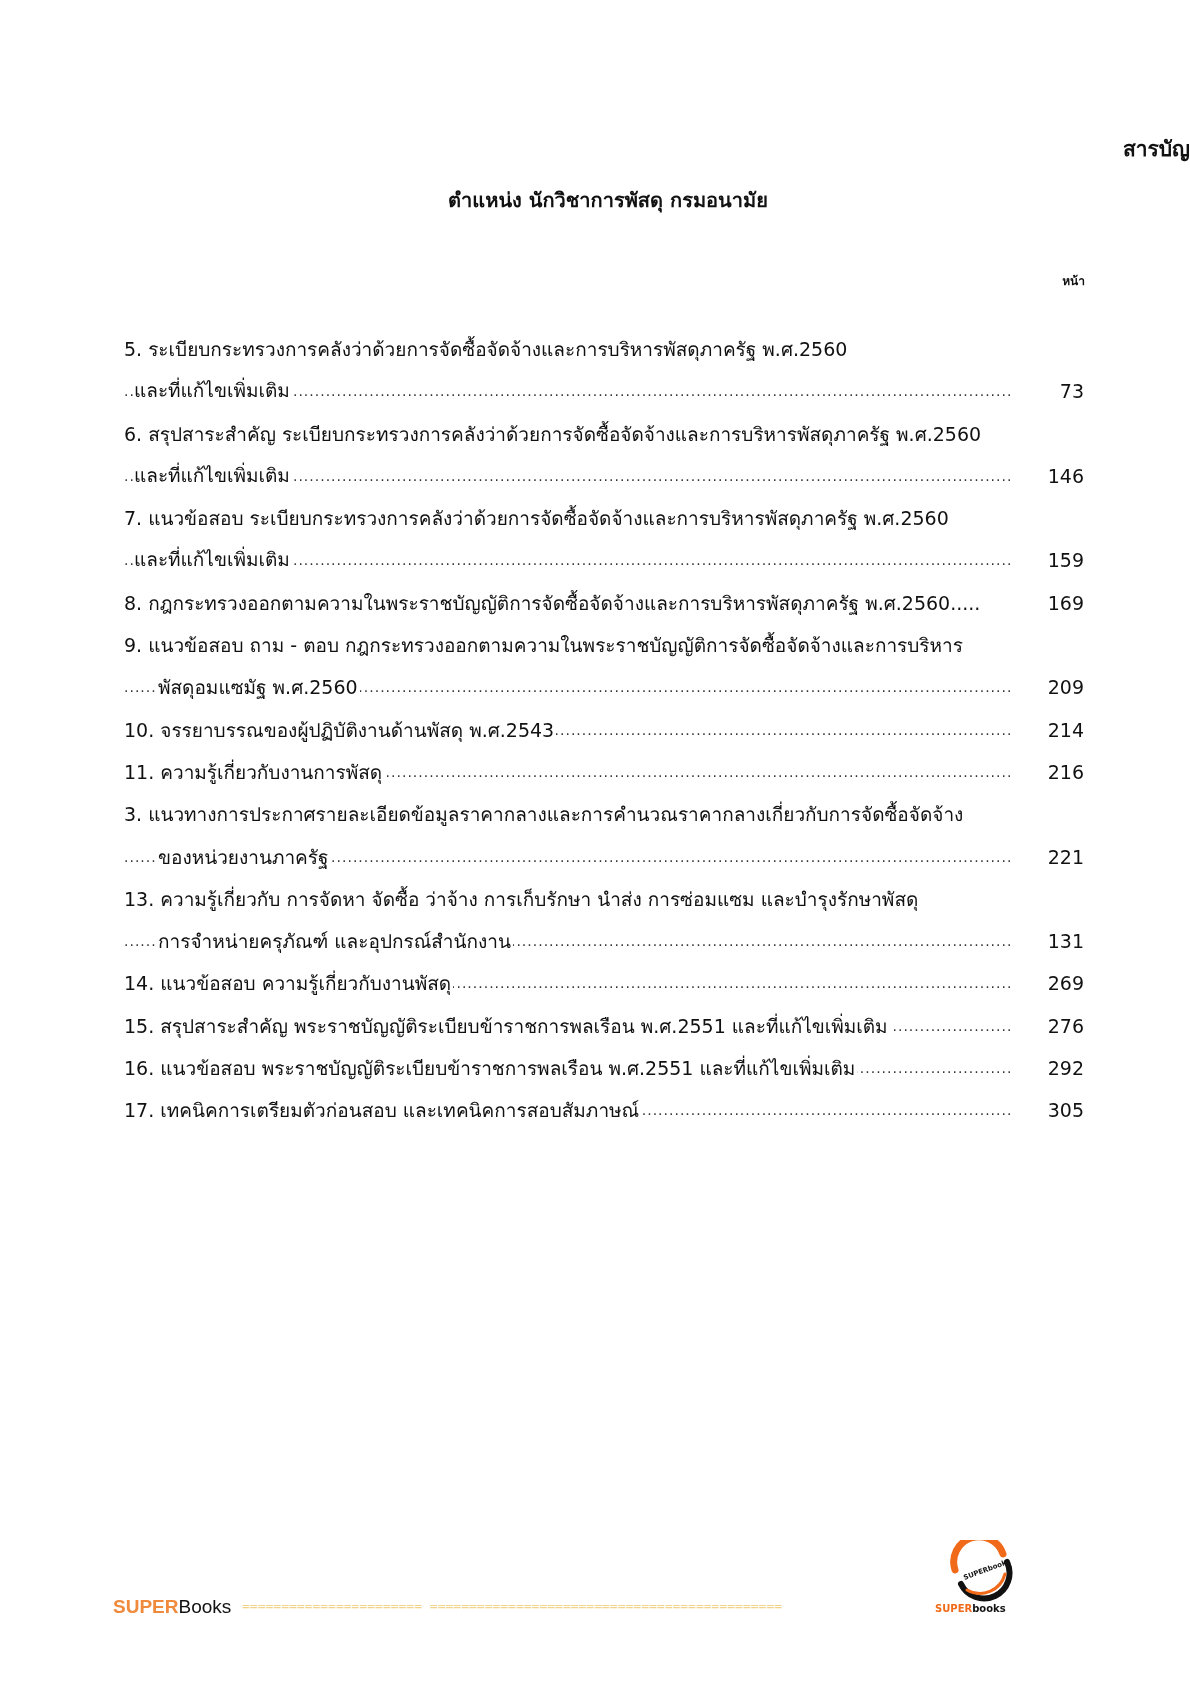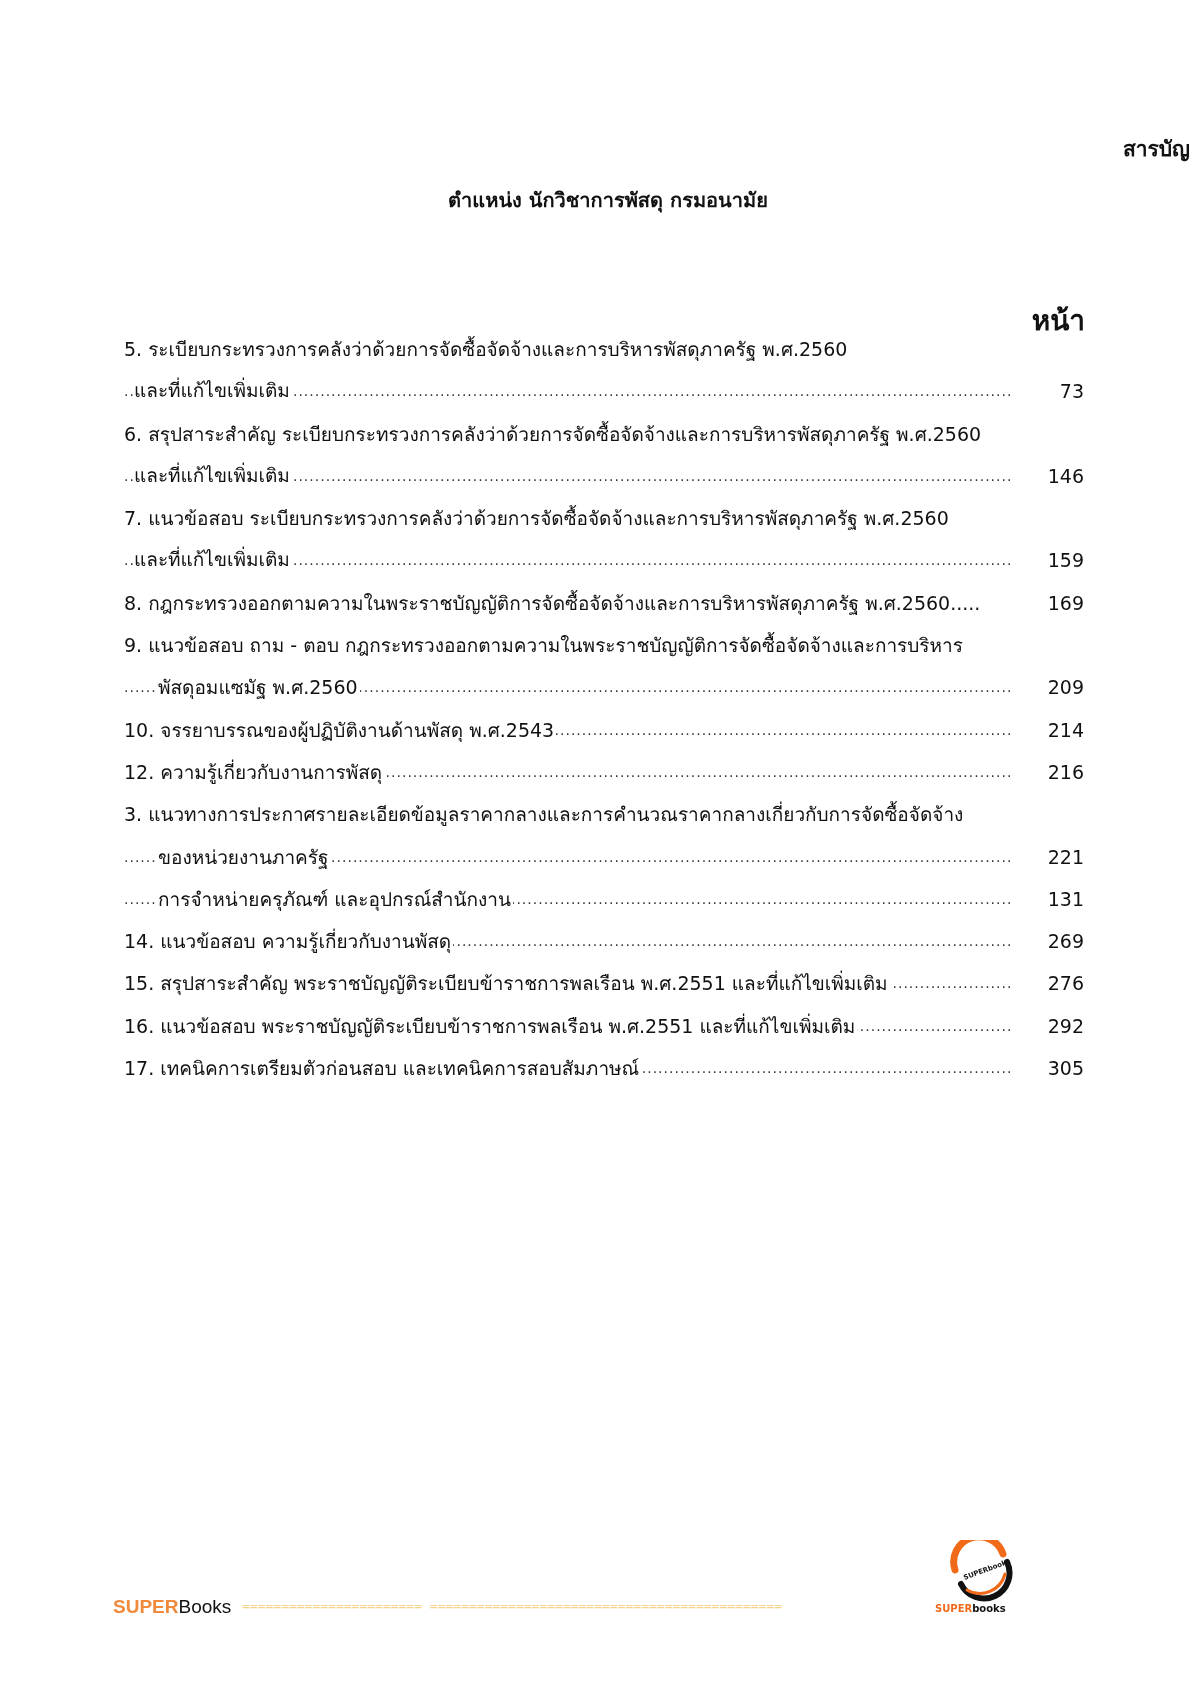--- a/index.html
+++ b/index.html
@@ -10,22 +10,22 @@
     }
     .page-title {
       position: absolute; left: 0; width: 1190px; top: 132px;
       text-align: right; font-size: 21px; font-weight: bold;
     }
     .page-subtitle {
       position: absolute; left: 13px; width: 1190px; top: 184px;
       text-align: center; font-size: 20px; font-weight: bold;
     }
     .page-col-header {
-      position: absolute; right: 105px; top: 298px;
-      font-size: 28px; font-weight: bold;
+      position: absolute; right: 105px; top: 271px;
+      font-size: 12px; font-weight: bold;
     }
     .toc {
       position: absolute; left: 124px; top: 328px; width: 960px;
     }
     .toc-line {
       position: relative; height: 42.3px; line-height: 42.3px;
       font-size: 19px; white-space: nowrap;
     }
     .toc-line .text {
       position: absolute; left: 0; top: 0;
@@ -116,33 +116,36 @@
   </div>
 
   <div class="toc-line">
     <span class="leader">..........................................................................................................................................................................................................................................................</span>
     <span class="text">10. จรรยาบรรณของผู้ปฏิบัติงานด้านพัสดุ พ.ศ.2543</span>
     <span class="page">214</span>
   </div>
 
   <div class="toc-line">
     <span class="leader">..........................................................................................................................................................................................................................................................</span>
-    <span class="text">12. ความรู้เกี่ยวกับงานการพัสดุ</span>
+    <span class="text">11. ความรู้เกี่ยวกับงานการพัสดุ</span>
     <span class="page">216</span>
   </div>
 
   <div class="toc-line">
     <span class="text">3. แนวทางการประกาศรายละเอียดข้อมูลราคากลางและการคำนวณราคากลางเกี่ยวกับการจัดซื้อจัดจ้าง</span>
   </div>
   <div class="toc-line cont2">
     <span class="leader">..........................................................................................................................................................................................................................................................</span>
     <span class="text">ของหน่วยงานภาครัฐ</span>
     <span class="page">221</span>
   </div>
 
+  <div class="toc-line">
+    <span class="text">13. ความรู้เกี่ยวกับ การจัดหา จัดซื้อ ว่าจ้าง การเก็บรักษา นำส่ง การซ่อมแซม และบำรุงรักษาพัสดุ</span>
+  </div>
   <div class="toc-line cont2">
     <span class="leader">..........................................................................................................................................................................................................................................................</span>
     <span class="text">การจำหน่ายครุภัณฑ์ และอุปกรณ์สำนักงาน</span>
     <span class="page">131</span>
   </div>
 
   <div class="toc-line">
     <span class="leader">..........................................................................................................................................................................................................................................................</span>
     <span class="text">14. แนวข้อสอบ ความรู้เกี่ยวกับงานพัสดุ</span>
     <span class="page">269</span>

